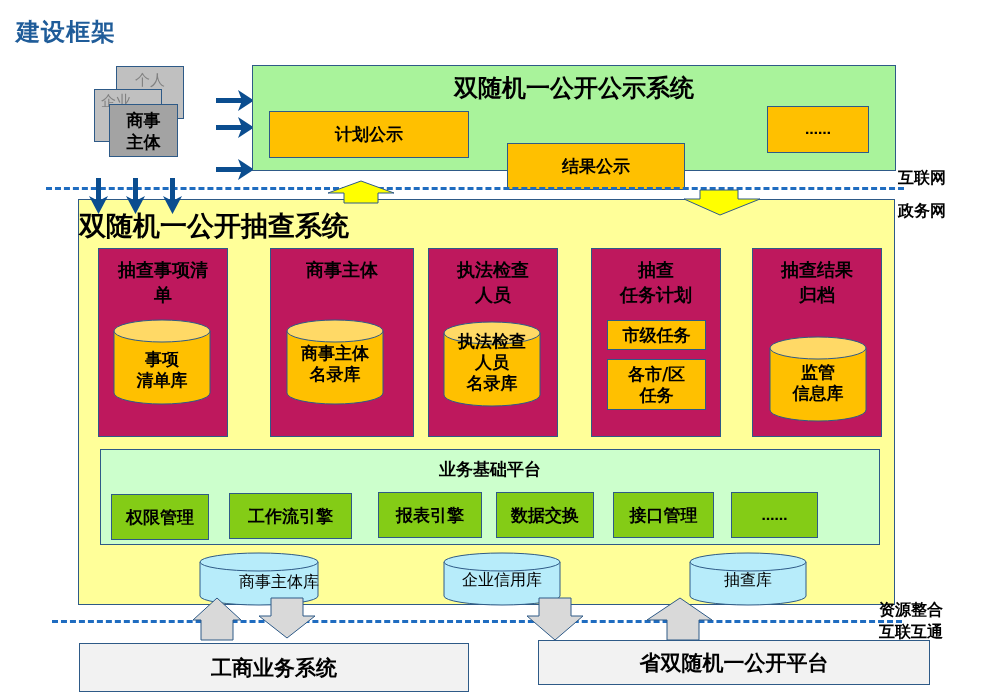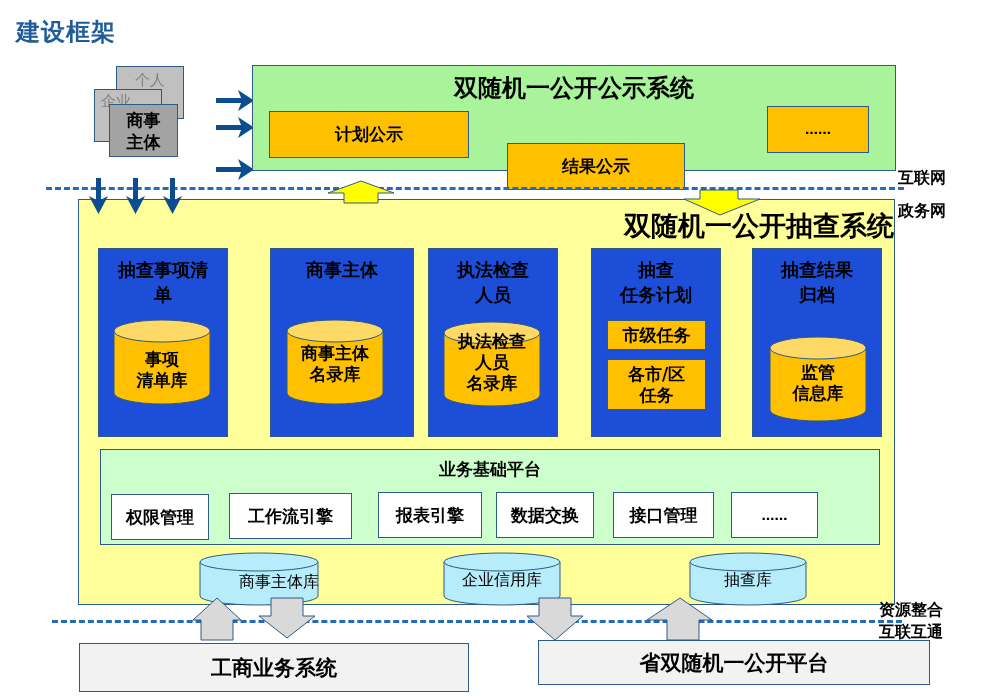--- a/index.html
+++ b/index.html
@@ -19,35 +19,35 @@
   .pub-title { left: 0; top: 6px; width: 100%; font-size: 24px; font-weight: bold; text-align: center; }
   .orange-box { background: #ffc000; border: 1px solid #2e5a87; font-weight: bold; font-size: 17px; }
 
   
   .dash { height: 0; border-top: 3px dashed #1f6cc0; }
 
   .net-label { font-size: 16px; font-weight: bold; line-height: 20px; }
 
   
   #inspect-system { left: 78px; top: 199px; width: 817px; height: 406px; background: #ffff99; border: 1px solid #2e5a87; }
-  .insp-title { left: 0; top: 8px; width: 100%; text-align: right; font-size: 27px; font-weight: bold; }
-
-  .module { background: #1d4ed8; border: 1px solid #2e5a87; }
+  .insp-title { left: 0; top: 8px; width: 100%; text-align: left; font-size: 27px; font-weight: bold; }
+
+  .module { background: #be185d; border: 1px solid #2e5a87; }
   .module-title { position: absolute; left: 0; top: 8px; width: 100%; text-align: center; font-size: 18px; font-weight: bold; line-height: 25px; }
 
   .cyl { position: absolute; }
   .cyl svg { position: absolute; left: 0; top: 0; }
   .cyl .cyl-label { position: absolute; left: 0; width: 100%; text-align: center; font-weight: bold; font-size: 17px; line-height: 21px; }
 
   .task-box { position: absolute; background: #ffc000; border: 1px solid #2e5a87; font-weight: bold; font-size: 17px; line-height: 21px; }
 
   
   #platform { left: 100px; top: 449px; width: 780px; height: 96px; background: #ccffcc; border: 1px solid #2e5a87; }
   .plat-title { left: 0; top: 8px; width: 100%; text-align: center; font-size: 17px; font-weight: bold; }
-  .plat-item { position: absolute; background: #ffffff; border: 1px solid #2e5a87; font-size: 17px; font-weight: bold; }
+  .plat-item { position: absolute; background: #84cc16; border: 1px solid #2e5a87; font-size: 17px; font-weight: bold; }
 
   .db-label { position: absolute; left: 0; width: 100%; text-align: center; font-size: 16px; }
 
   .bottom-box { background: #f2f2f2; border: 1px solid #2e5a87; font-size: 21px; font-weight: bold; }
 </style>
 </head>
 <body>
 
 <div id="page-title" class="abs">建设框架</div>
 

